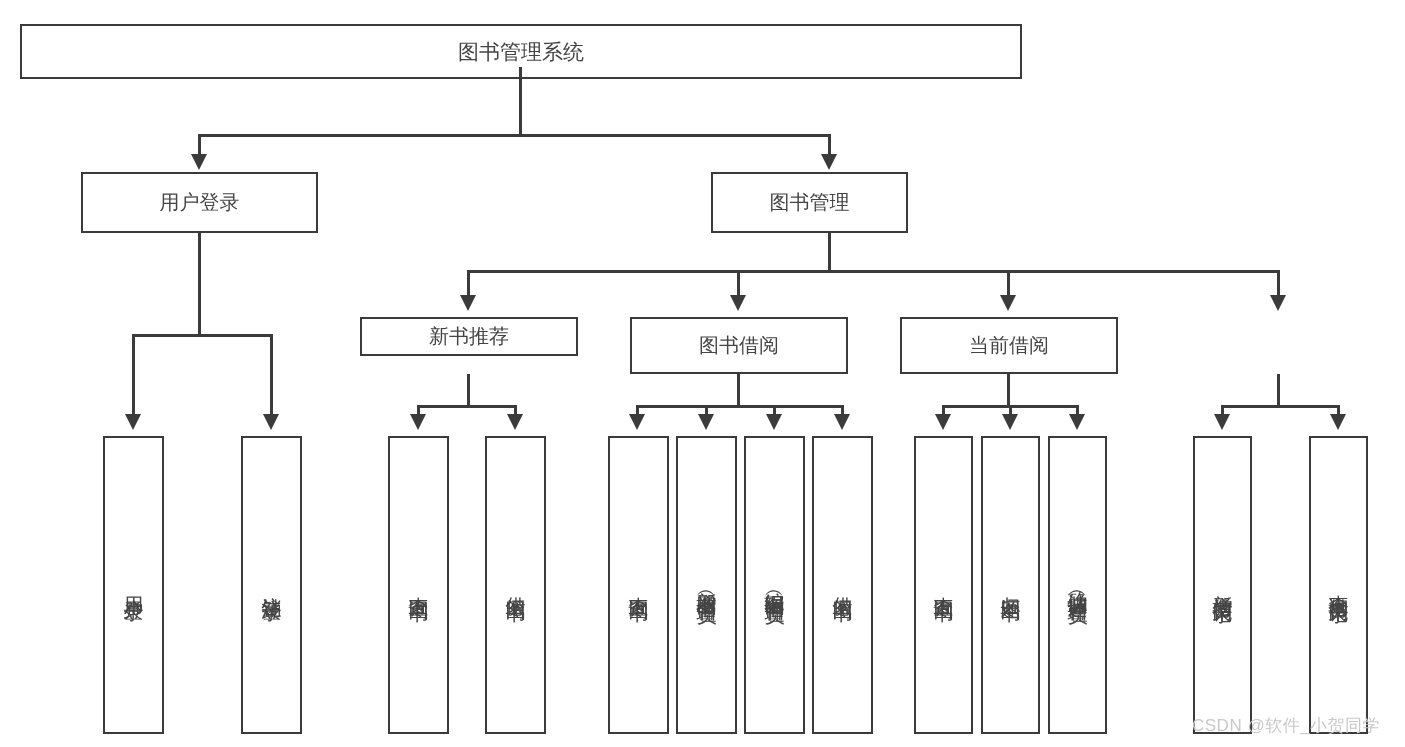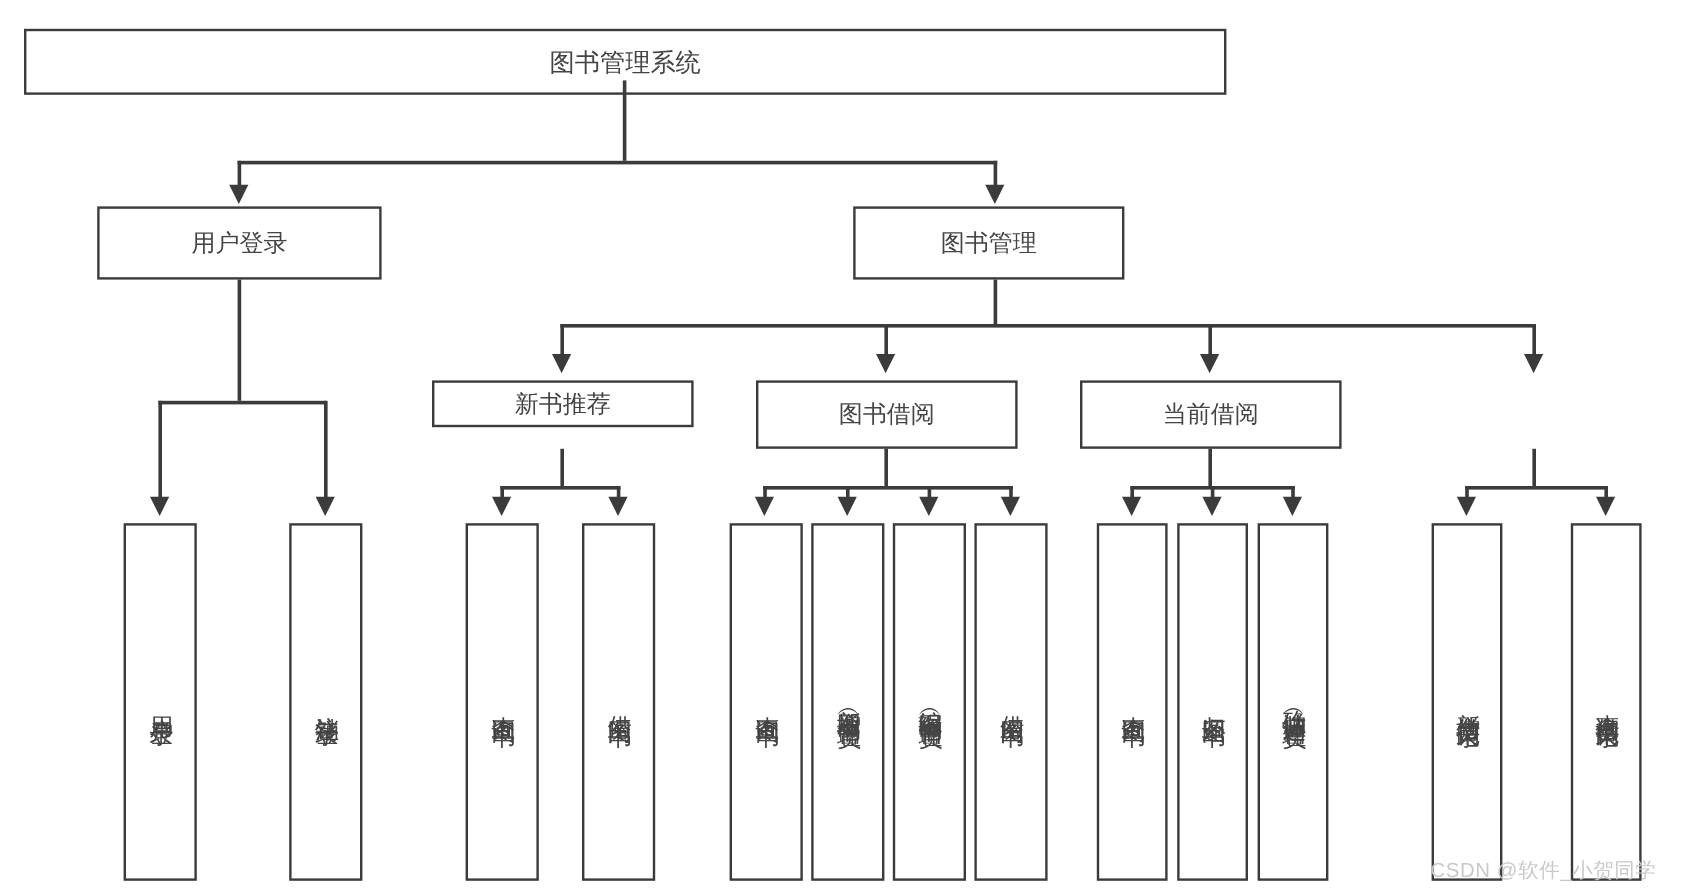--- a/index.html
+++ b/index.html
@@ -31,21 +31,21 @@
 
   <div class="edge h" style="left:198px;top:134px;width:633px;height:3px;"></div>
 
   <div class="edge v" style="left:198px;top:134px;width:3px;height:22px;"></div>
   <div class="arrow" style="left:191px;top:154px;"></div>
   <div class="edge v" style="left:828px;top:134px;width:3px;height:22px;"></div>
   <div class="arrow" style="left:821px;top:154px;"></div>
 
   <div class="node level1" style="left:81px;top:172px;width:237px;height:61px;">用户登录</div>
 
-  <div class="node level1" style="left:711px;top:172px;width:226px;height:61px;">图书管理</div>
+  <div class="node level1" style="left:711px;top:172px;width:197px;height:61px;">图书管理</div>
 
   <div class="edge v" style="left:198px;top:233px;width:3px;height:101px;"></div>
   <div class="edge h" style="left:132px;top:334px;width:140px;height:3px;"></div>
   <div class="edge v" style="left:132px;top:334px;width:3px;height:82px;"></div>
   <div class="arrow" style="left:125px;top:414px;"></div>
   <div class="edge v" style="left:270px;top:334px;width:3px;height:82px;"></div>
   <div class="arrow" style="left:263px;top:414px;"></div>
 
   <div class="node leaf" style="left:103px;top:436px;width:61px;height:298px;">用户登录</div>
   <div class="node leaf" style="left:241px;top:436px;width:61px;height:298px;">注销登录</div>

